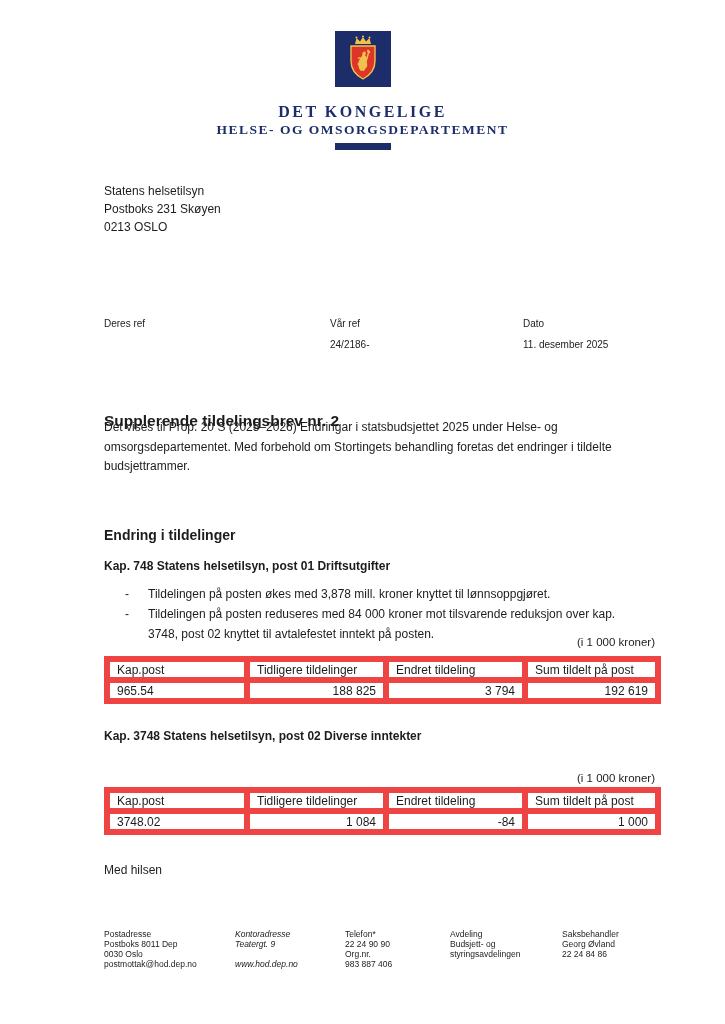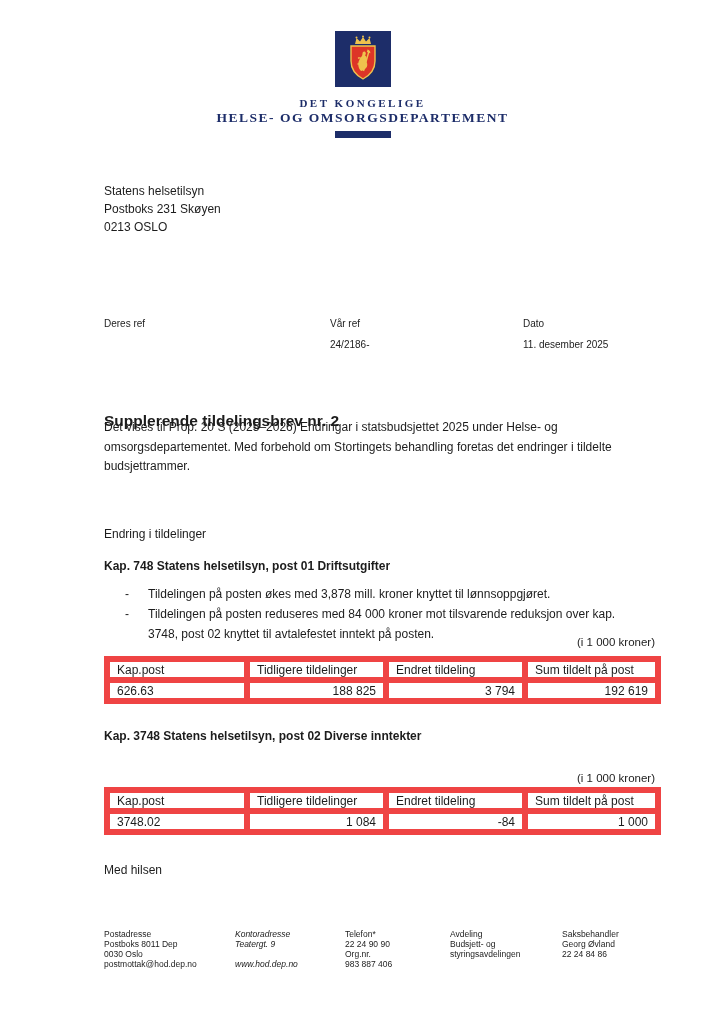--- a/index.html
+++ b/index.html
@@ -7,21 +7,21 @@
   .page {
     position:relative; width:725px; height:1024px; background:#ffffff;
     font-family:"Liberation Sans", sans-serif; color:#1c1c1c; overflow:hidden;
   }
 
   
   .letterhead { position:absolute; top:31px; left:0; width:100%; text-align:center; }
   .emblem { display:block; margin:0 auto; width:56px; height:56px; }
   .org-line1 {
     font-family:"Liberation Serif", serif; font-weight:bold; color:#1d2d69;
-    font-size:11px; letter-spacing:2.5px; margin-top:10px;
+    font-size:16px; letter-spacing:2.5px; margin-top:16px;
   }
   .org-line2 {
     font-family:"Liberation Serif", serif; font-weight:bold; color:#1d2d69;
     font-size:13.5px; letter-spacing:1.5px; margin-top:1px;
   }
   .letterhead-bar { width:56px; height:7px; background:#1d2d69; margin:5px auto 0; }
 
   
   .recipient { position:absolute; left:104px; top:182px; font-size:12px; line-height:18px; }
 
@@ -29,21 +29,21 @@
   .refline { position:absolute; left:104px; top:318px; width:551px; height:40px; font-size:10px; }
   .ref-col { position:absolute; top:0; }
   .ref-deres { left:0; }
   .ref-var   { left:226px; }
   .ref-dato  { left:419px; }
   .ref-value { margin-top:10px; min-height:12px; }
 
   
   .title { position:absolute; left:104px; top:412px; font-size:15.5px; font-weight:bold; }
   .intro { position:absolute; left:104px; top:418px; width:540px; font-size:12px; line-height:19.5px; }
-  .section-heading { position:absolute; left:104px; top:527px; font-size:12px; font-weight:normal;text-align:right; }
+  .section-heading { position:absolute; left:104px; top:527px; font-size:14px; font-weight:bold;text-align:right; }
   .kap748-heading { position:absolute; left:104px; top:559px; font-size:12px; font-weight:bold; }
   .bullets { position:absolute; left:104px; top:584px; width:551px; font-size:12px; line-height:20px; }
   .bullet { position:relative; padding-left:44px; width:545px; }
   .bullet .dash { position:absolute; left:21px; top:0; }
   .bullet .bullet-text { display:inline-block; max-width:500px; vertical-align:top; }
 
   .unit-note-1 { position:absolute; left:104px; top:636px; width:551px; text-align:right; font-size:11.5px; }
   .unit-note-2 { position:absolute; left:104px; top:772px; width:551px; text-align:right; font-size:11.5px; }
 
   table.alloc {
@@ -145,21 +145,21 @@
     <thead>
       <tr>
         <th>Kap.post</th>
         <th>Tidligere tildelinger</th>
         <th>Endret tildeling</th>
         <th>Sum tildelt på post</th>
       </tr>
     </thead>
     <tbody>
       <tr>
-        <td>626.63</td>
+        <td>965.54</td>
         <td class="num">188 825</td>
         <td class="num">3 794</td>
         <td class="num">192 619</td>
       </tr>
     </tbody>
   </table>
 
   <h3 class="kap3748-heading">Kap. 3748 Statens helsetilsyn, post 02 Diverse inntekter</h3>
   <div class="unit-note-2">(i 1 000 kroner)</div>
 

